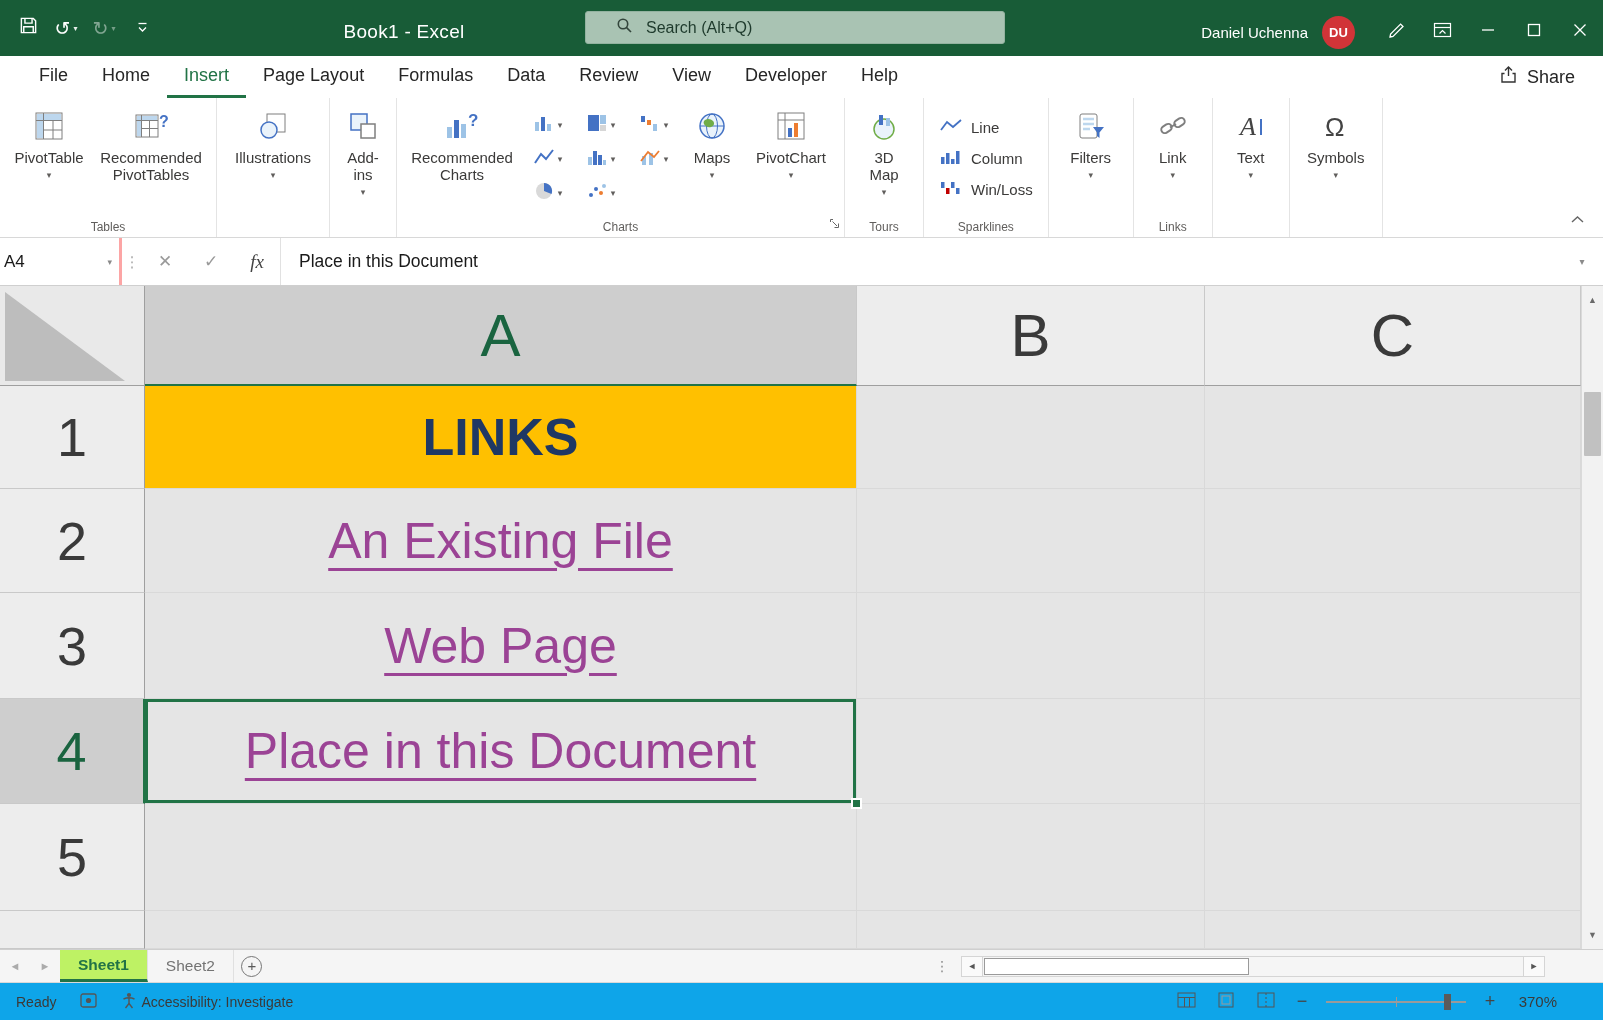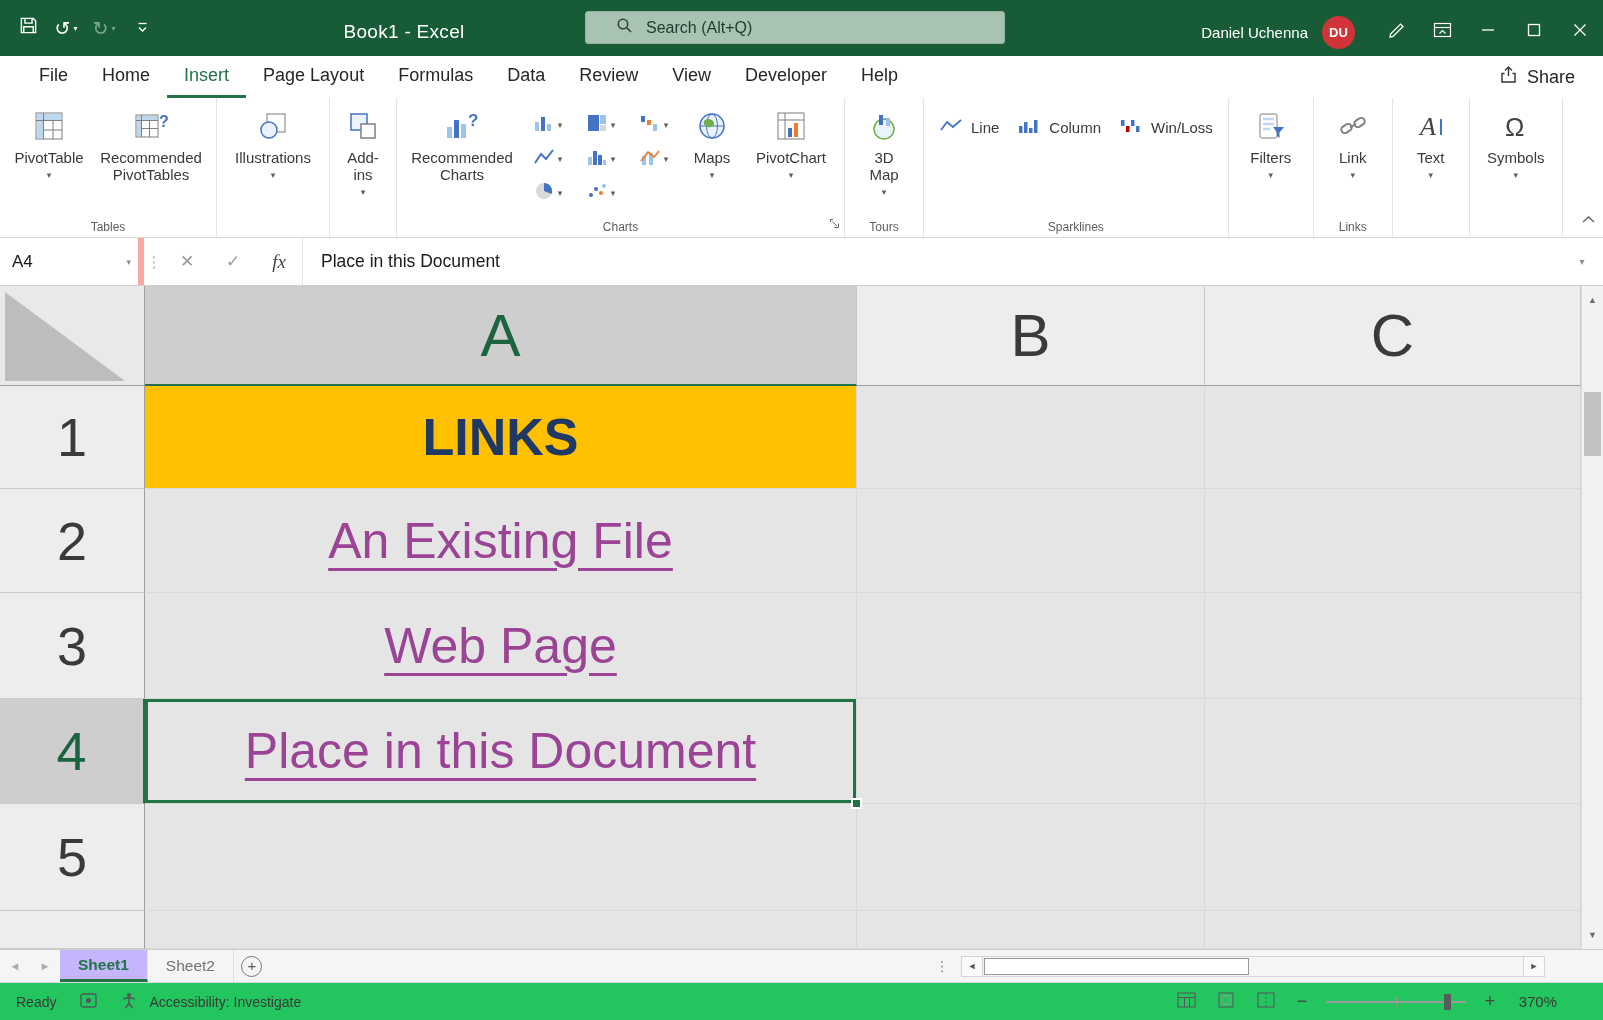--- a/index.html
+++ b/index.html
@@ -30,28 +30,28 @@
 .ribbon{height:140px;background:#fff;display:flex;position:relative;flex-shrink:0;border-bottom:1px solid #D8D8D8}
 .grp{position:relative;display:flex;align-items:flex-start;border-right:1px solid #E4E4E4;padding:4px 6px 20px}
 .grplabel{position:absolute;bottom:3px;left:0;right:0;text-align:center;font-size:12px;color:#605E5C;white-space:nowrap}
 .bb{display:flex;flex-direction:column;align-items:center;padding-top:6px;height:112px}
 .bb .ic{height:36px;display:flex;align-items:center;justify-content:center}
 .bb .lb{font-size:15px;color:#3B3A39;text-align:center;line-height:1.12;margin-top:6px}
 .bb .dd{font-size:9px;color:#605E5C;margin-top:3px}
 .minigrid{display:grid;grid-template-columns:repeat(3,53px);grid-auto-rows:34px;margin-top:6px}
 .mini{display:flex;align-items:center;justify-content:center;gap:3px}
 .mini .dd{font-size:9px;color:#605E5C}
-.spark{display:flex;flex-direction:row;padding-top:10px}
+.spark{display:flex;flex-direction:column;padding-top:10px}
 .sbtn{display:flex;align-items:center;gap:8px;height:31px;padding:0 9px;font-size:15px;color:#3B3A39}
 .launcher{position:absolute;right:4px;bottom:4px}
 .collapse{flex:1;display:flex;align-items:flex-end;justify-content:flex-end;padding:0 18px 9px;border-right:none}
 
 
 .fbar{height:48px;background:#fff;border-bottom:1px solid #CFCFCF;display:flex;align-items:stretch;flex-shrink:0}
-.namebox{width:144px;border-right:6px solid #fca5a5;display:flex;align-items:center;padding:0 12px;font-size:17px;color:#1a1a1a;position:relative}
+.namebox{width:122px;border-right:3px solid #fca5a5;display:flex;align-items:center;padding:0 4px;font-size:17px;color:#1a1a1a;position:relative}
 .namebox .dd{position:absolute;right:7px;font-size:9px;color:#8a8a8a}
 .fbtns{display:flex;align-items:center}
 .fbtn{width:46px;height:100%;display:flex;align-items:center;justify-content:center;font-size:17px;color:#9a9a9a}
 .vdots{width:20px;display:flex;align-items:center;justify-content:center;color:#ABABAB;font-size:15px}
 .fx{font-family:"Liberation Serif",serif;font-style:italic;color:#444;font-size:19px}
 .fcontent{flex:1;display:flex;align-items:center;padding-left:18px;font-size:17.5px;color:#1a1a1a;border-left:1px solid #E1E1E1}
 .fdd{width:42px;display:flex;align-items:center;justify-content:center;color:#8a8a8a;font-size:10px}
 
 
 .sheetwrap{flex:1;display:flex;overflow:hidden;min-height:0;background:#fff}
@@ -69,33 +69,33 @@
 .fill-handle{position:absolute;right:-6px;bottom:-6px;width:11px;height:11px;background:#217346;border:2px solid #fff;z-index:3}
 .vscroll{width:22px;background:#F2F2F2;border-left:1px solid #DADADA;display:flex;flex-direction:column}
 .varrow{height:28px;display:flex;align-items:center;justify-content:center;color:#6a6a6a;font-size:9px}
 .vtrack{flex:1;position:relative}
 .vthumb{position:absolute;left:2px;right:2px;top:78px;height:64px;background:#C1C1C1;border-radius:1px}
 
 
 .sheetbar{height:33px;background:#F5F5F5;border-top:1px solid #CFCFCF;display:flex;align-items:stretch;flex-shrink:0}
 .snav{width:30px;display:flex;align-items:center;justify-content:center;color:#ABABAB;font-size:11px}
 .stab{display:flex;align-items:center;padding:0 18px;font-size:15.5px;color:#737373;border-right:1px solid #E0E0E0}
-.stab.active{background:#c4b5fd;color:#217346;font-weight:bold;border-bottom:3px solid #217346}
+.stab.active{background:#bef264;color:#217346;font-weight:bold;border-bottom:3px solid #217346}
 .addsheet{width:36px;display:flex;align-items:center;justify-content:center}
 .circ{width:21px;height:21px;border:1px solid #767676;border-radius:50%;display:flex;align-items:center;justify-content:center;font-size:15px;color:#595959;line-height:0}
 .hscroll{margin-left:auto;display:flex;align-items:center;padding-right:58px}
 .hdots{color:#8a8a8a;font-size:14px;margin-right:12px}
 .harrow{width:22px;height:21px;border:1px solid #D5D5D5;background:#FAFAFA;display:flex;align-items:center;justify-content:center;color:#555;font-size:9px}
 .htrack{width:540px;height:21px;border-top:1px solid #D5D5D5;border-bottom:1px solid #D5D5D5;background:#F5F5F5;position:relative}
 .hthumb{position:absolute;left:1px;top:1px;width:265px;height:17px;background:#fff;border:1px solid #9a9a9a}
 
 
-.statusbar{height:38px;background:#22c55e;border-top:1px solid #D9D9D9;display:flex;align-items:center;flex-shrink:0;font-size:14px;color:#3B3A39}
+.statusbar{height:38px;background:#0ea5e9;border-top:1px solid #D9D9D9;display:flex;align-items:center;flex-shrink:0;font-size:14px;color:#3B3A39}
 .sb-left{display:flex;align-items:center;gap:24px;padding-left:16px}
-.sb-item{display:flex;align-items:center;gap:12px}
+.sb-item{display:flex;align-items:center;gap:4px}
 .sb-right{margin-left:auto;display:flex;align-items:center;gap:10px;padding-right:46px}
 .viewbtn{width:30px;height:28px;display:flex;align-items:center;justify-content:center}
 .zbtn{width:22px;text-align:center;font-size:18px;color:#444}
 .ztrack{width:140px;height:2px;background:#9a9a9a;position:relative;margin:0 3px}
 .znotch{position:absolute;left:50%;top:-4px;width:1px;height:10px;background:#9a9a9a}
 .zthumb{position:absolute;left:84%;top:-7px;width:7px;height:16px;background:#5A5A5A}
 .zoomtxt{font-size:15px;min-width:46px;text-align:right}
 </style>
 </head>
 <body>

